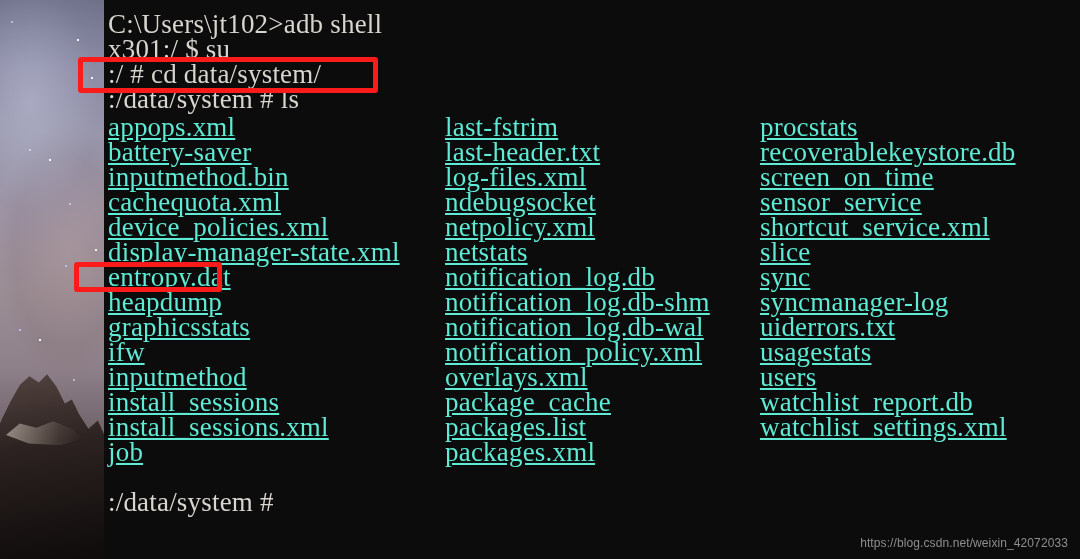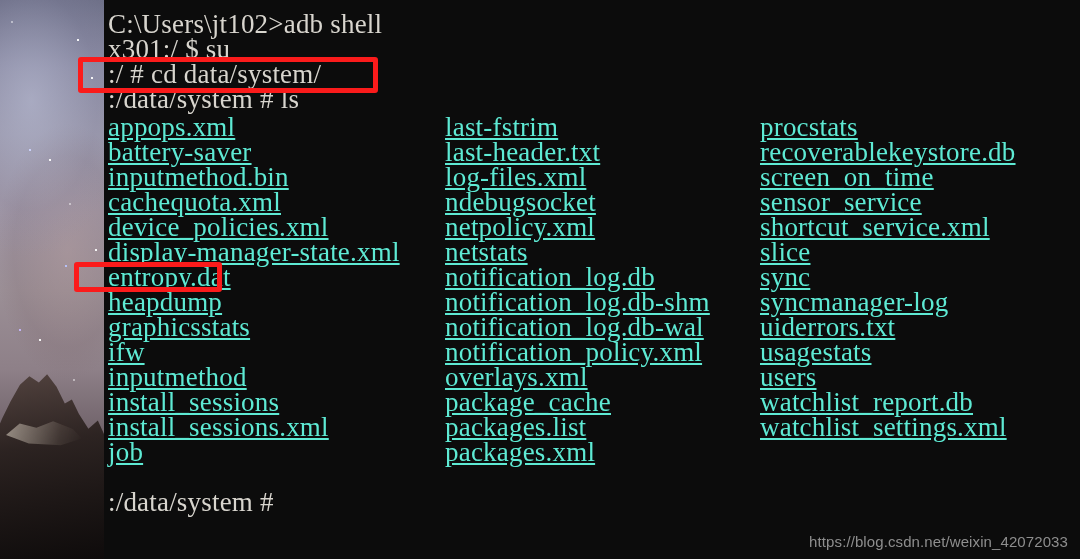--- a/index.html
+++ b/index.html
@@ -143,21 +143,21 @@
   #hl-cd   { left: 78px;  top: 57px;  width: 300px; height: 36px; }
   #hl-drop { left: 74px;  top: 262px; width: 148px; height: 30px; }
 
   
   #watermark {
     position: absolute;
     right: 12px;
     bottom: 9px;
     color: #8e8e8e;
     font-family: "Liberation Sans", "DejaVu Sans", sans-serif;
-    font-size: 15px;
+    font-size: 12px;
     letter-spacing: .1px;
     white-space: nowrap;
   }
 </style>
 </head>
 <body>
 
 <div id="screen">
 
   <div id="wallpaper">

